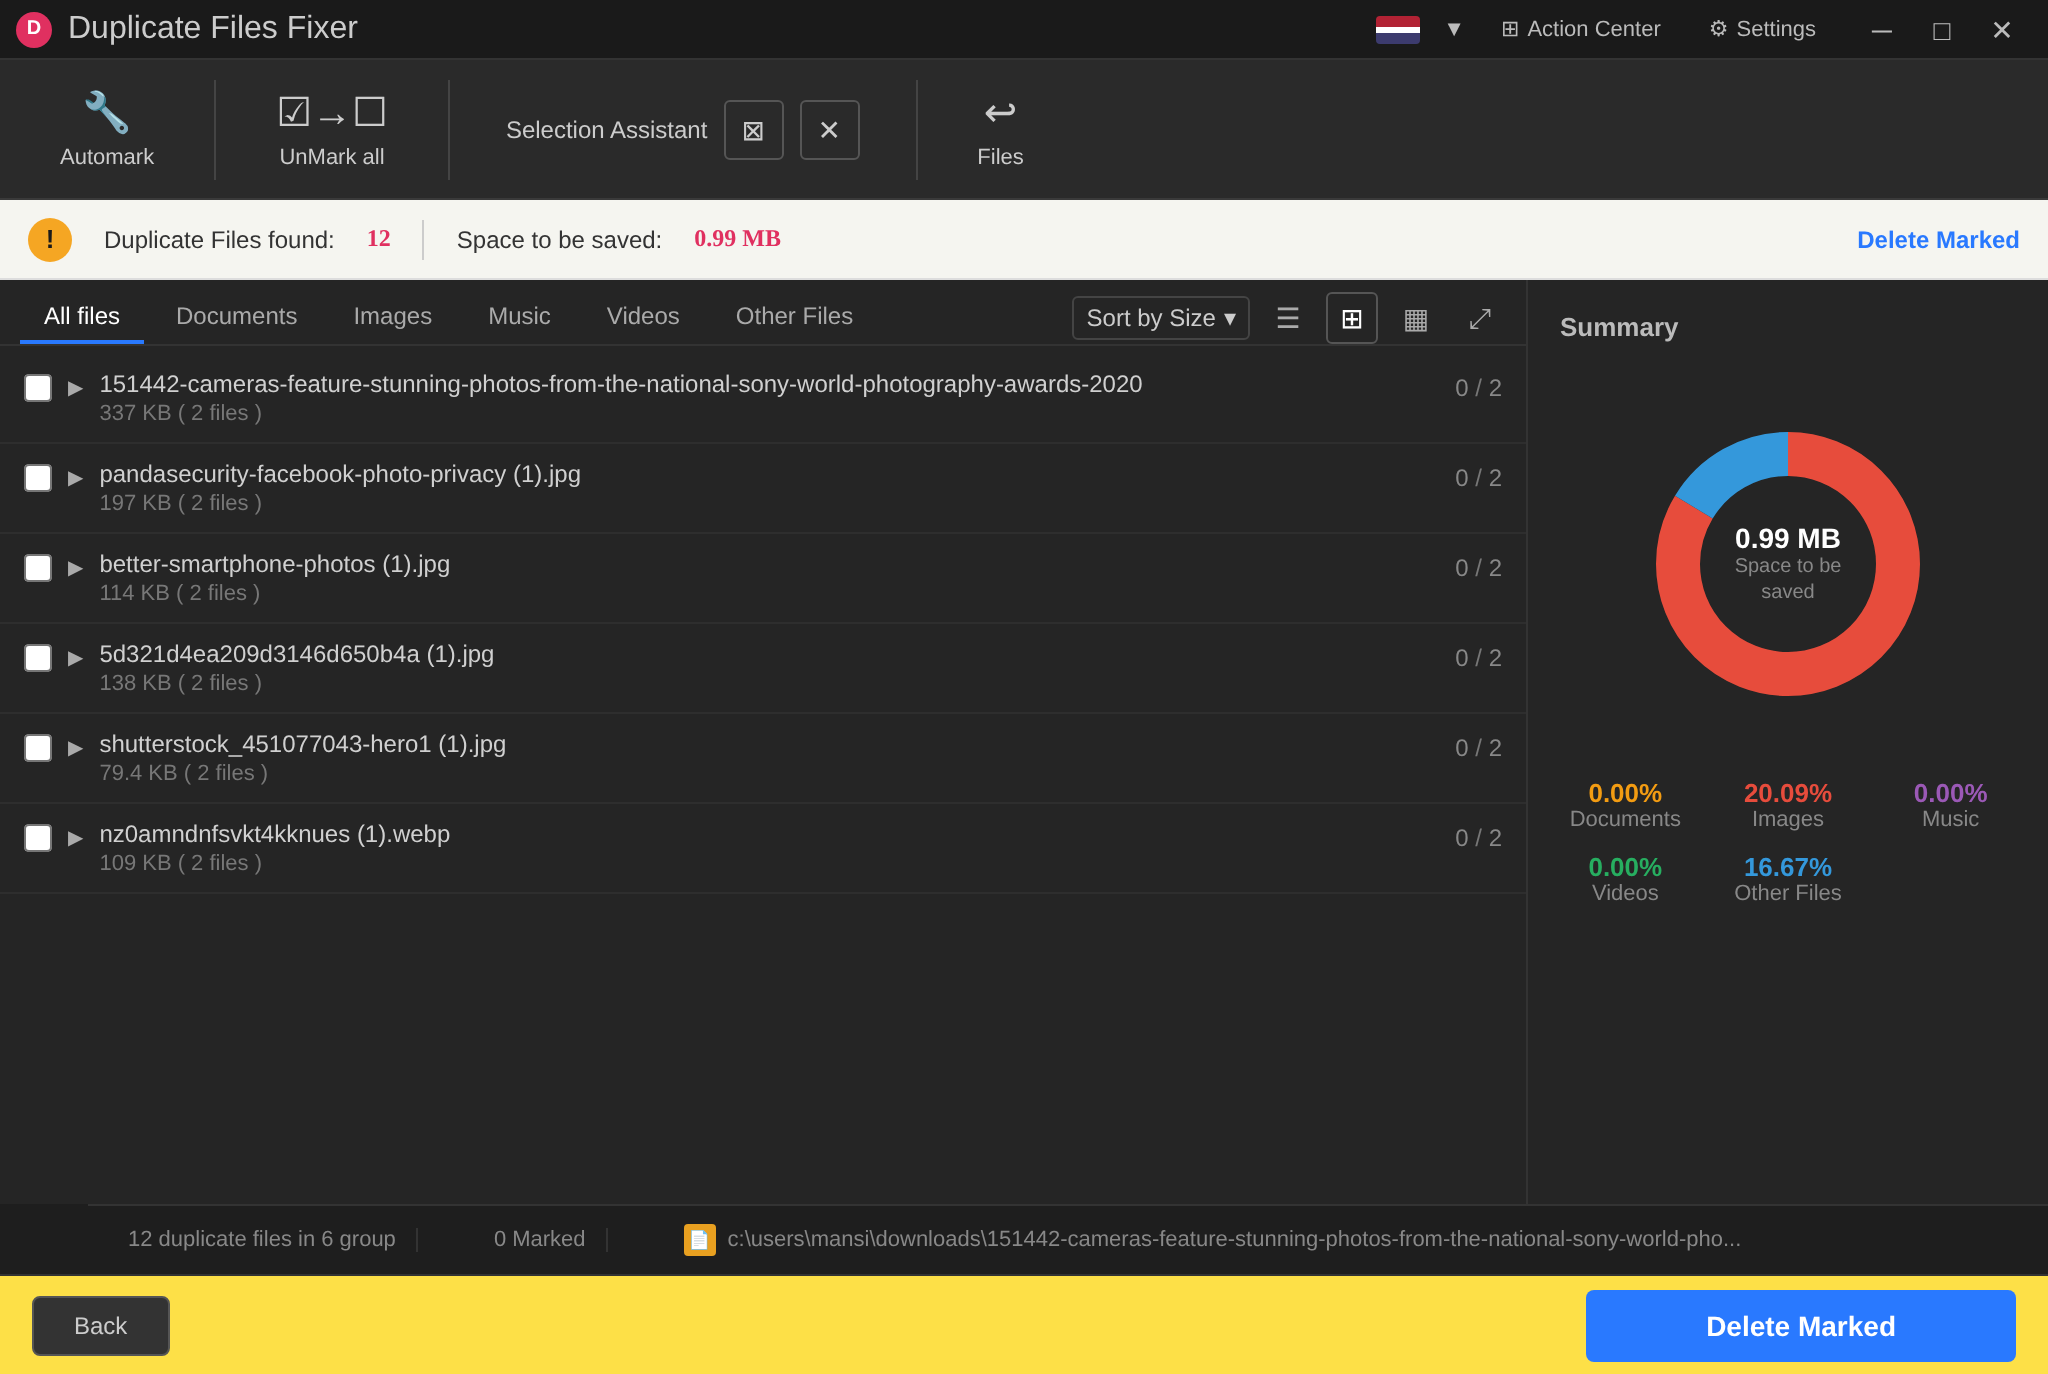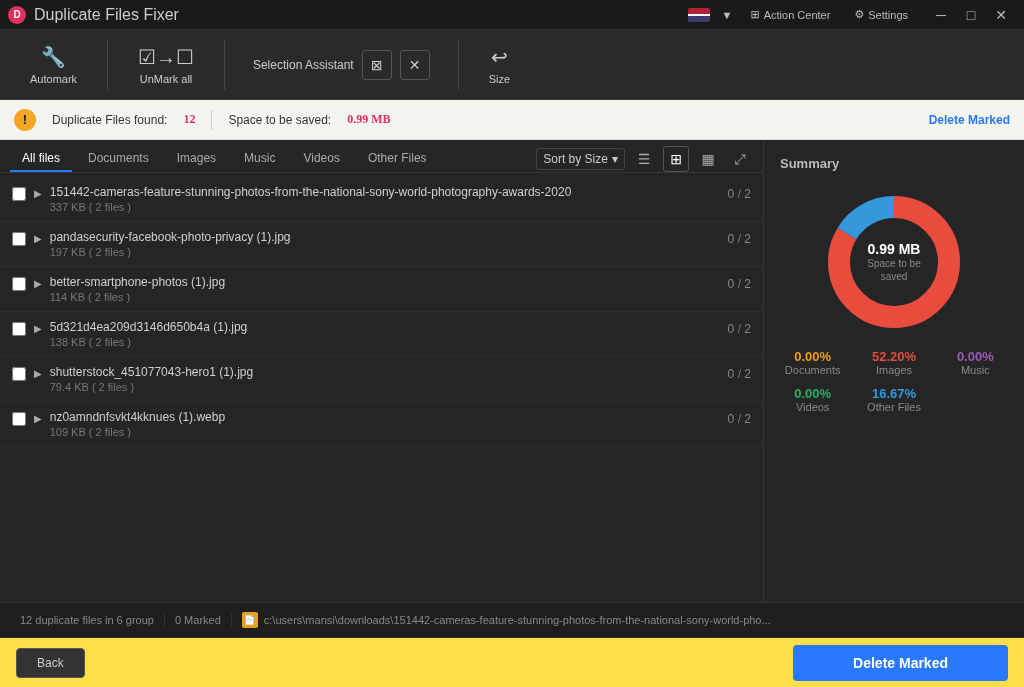--- a/index.html
+++ b/index.html
@@ -220,21 +220,21 @@
     .file-count .total { color: #888; }
 
     
     #right-panel {
       width: 260px;
       background: #252525;
       padding: 16px;
       display: flex;
       flex-direction: column;
       align-items: center;
-      gap: 12px;
+      gap: 32px;
     }
     .summary-title {
       color: #bbb; font-size: 13px; font-weight: 600;
       align-self: flex-start;
       margin-bottom: 4px;
     }
 
     
     .donut-container {
       position: relative;
@@ -272,23 +272,24 @@
     .stat-pct.videos { color: #27ae60; }
     .stat-pct.other { color: #3498db; }
 
     
     #statusbar {
       background: #1e1e1e;
       height: 35px;
       border-top: 1px solid #333;
       display: flex; align-items: center;
       padding: 0 10px;
-      gap: 0;
+      gap: 28px;
       font-size: 11px;
       color: #888;
+      margin-left: 44px;
     }
     .status-seg {
       display: flex; align-items: center; gap: 6px;
       padding: 0 10px;
       border-right: 1px solid #333;
     }
     .status-seg:last-child { border-right: none; }
     .status-file-icon {
       width: 16px; height: 16px;
       background: #e8a020;
@@ -363,21 +364,21 @@
   </div>
   <div class="toolbar-sep"></div>
   <div class="selection-assistant">
     <span style="color:#ccc;font-size:12px;">Selection Assistant</span>
     <div class="sa-icon-btn">⊠</div>
     <div class="sa-icon-btn">✕</div>
   </div>
   <div class="toolbar-sep"></div>
   <div class="toolbar-btn">
     <span class="tb-icon">↩</span>
-    <span>Size</span>
+    <span>Files</span>
   </div>
 </div>
 
 <div id="infobar">
   <div class="warning-icon">
     <span>!</span>
   </div>
   <span class="info-text">Duplicate Files found:</span>
   <span class="info-count">12</span>
   <div class="info-sep"></div>
@@ -503,21 +504,21 @@
         <div class="donut-label">Space to be saved</div>
       </div>
     </div>
 
     <div class="stats-grid">
       <div class="stat-item">
         <div class="stat-pct documents">0.00%</div>
         <div class="stat-label">Documents</div>
       </div>
       <div class="stat-item">
-        <div class="stat-pct images">52.20%</div>
+        <div class="stat-pct images">20.09%</div>
         <div class="stat-label">Images</div>
       </div>
       <div class="stat-item">
         <div class="stat-pct music">0.00%</div>
         <div class="stat-label">Music</div>
       </div>
       <div class="stat-item">
         <div class="stat-pct videos">0.00%</div>
         <div class="stat-label">Videos</div>
       </div>

